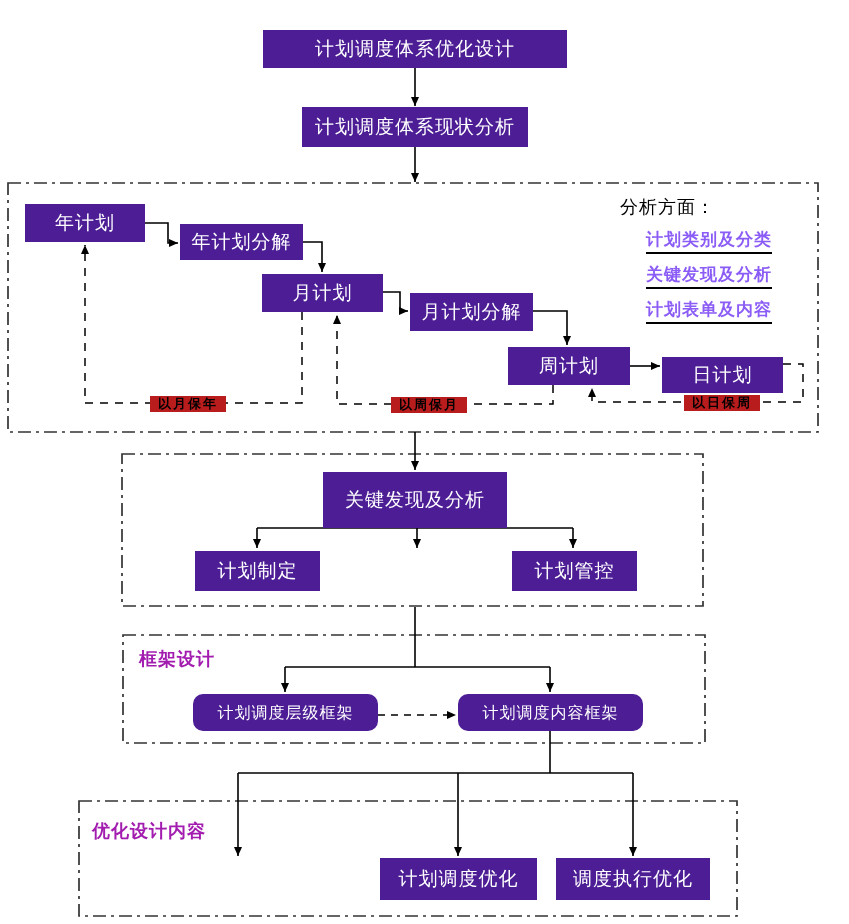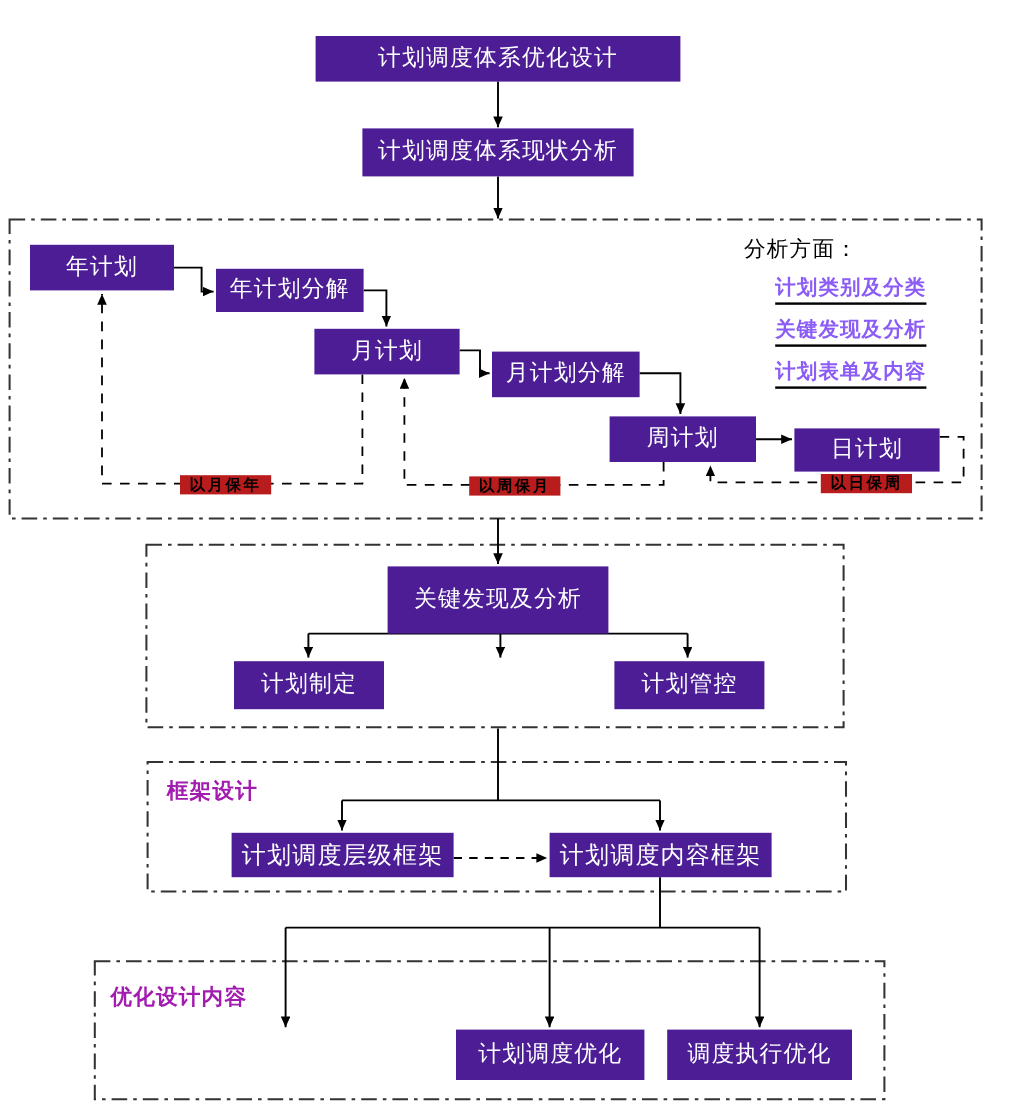--- a/index.html
+++ b/index.html
@@ -7,21 +7,21 @@
     position:relative;width:849px;height:924px;background:#ffffff;overflow:hidden;
     font-family:"Liberation Sans","DejaVu Sans",sans-serif;
   }
   #overlay{position:absolute;left:0;top:0;z-index:1;}
   .node{
     position:absolute;z-index:2;background:#4c1d95;color:#ffffff;
     display:flex;align-items:center;justify-content:center;
     font-weight:normal;letter-spacing:1px;text-align:center;line-height:1.1;
   }
   .fs19{font-size:19px;}
-  .fs18{font-size:20px;}
+  .fs18{font-size:16px;border-radius:10px;}
   .section-label{
     position:absolute;z-index:2;color:#a21caf;font-weight:bold;font-size:18px;letter-spacing:1px;
   }
   .loop-label{
     position:absolute;z-index:3;background:#b91c1c;color:#000000;font-weight:bold;
     font-size:13px;letter-spacing:2px;text-align:center;padding:1px 3px;line-height:1.1;
   }
   #aspects{position:absolute;left:620px;top:195px;z-index:2;}
   #aspects .heading{font-size:18px;font-weight:normal;color:#000;letter-spacing:1px;}
   #aspects .item{

